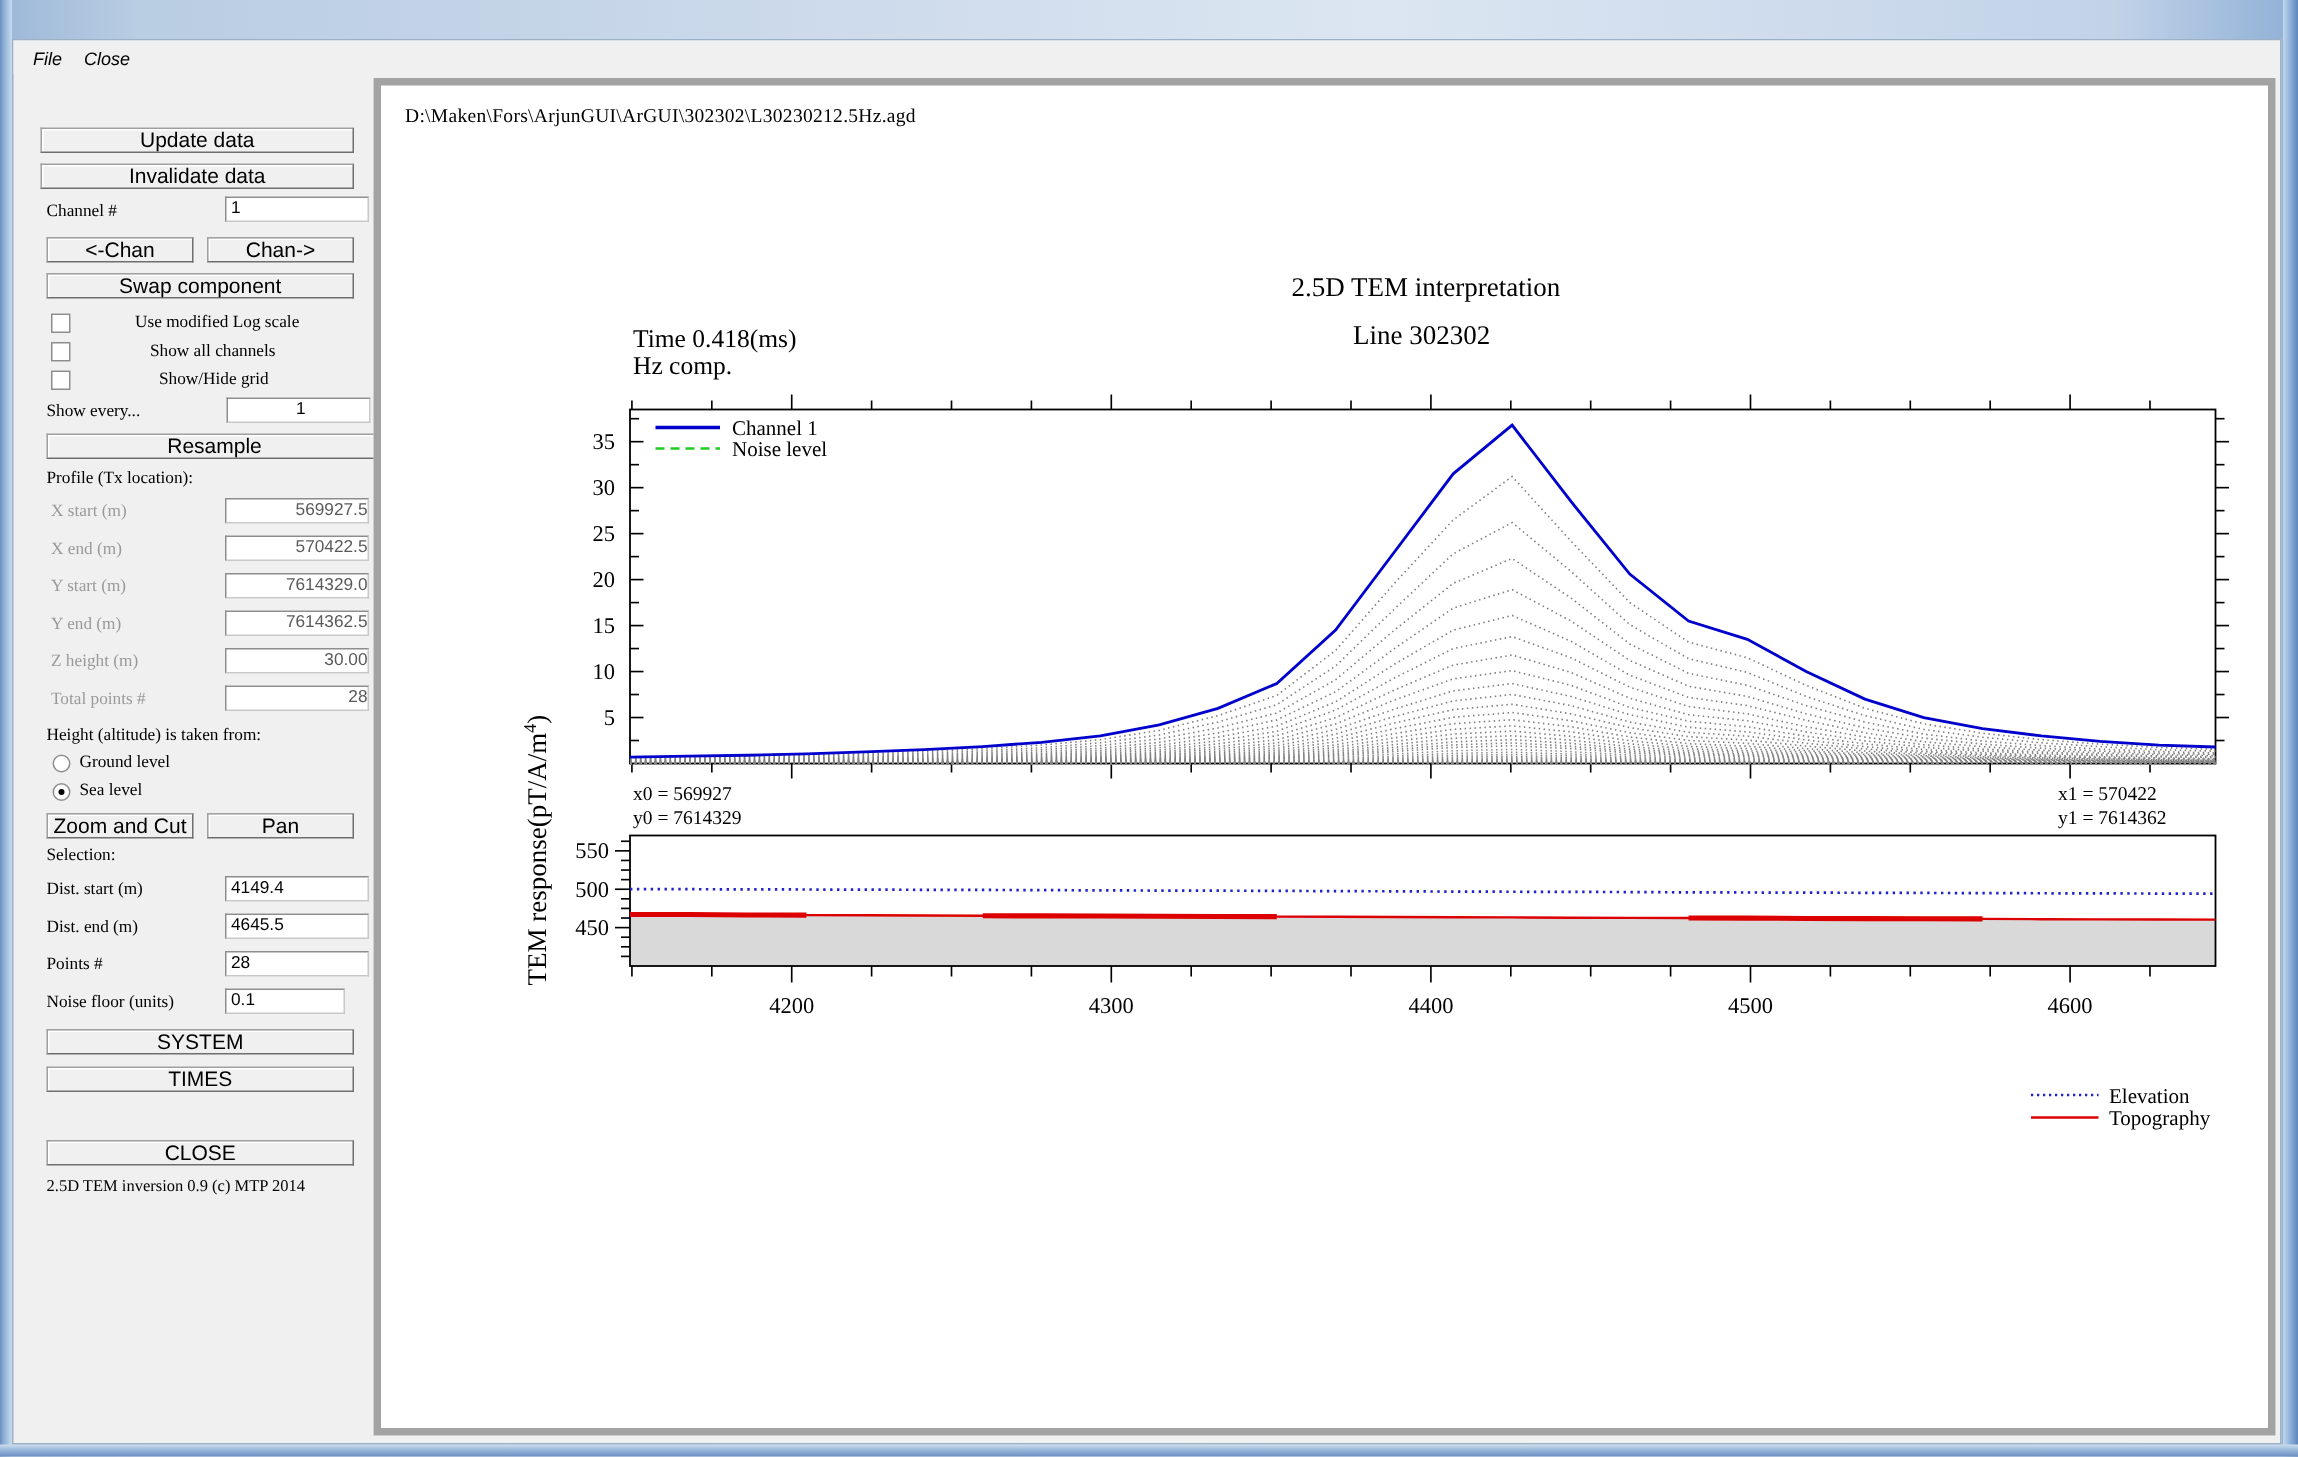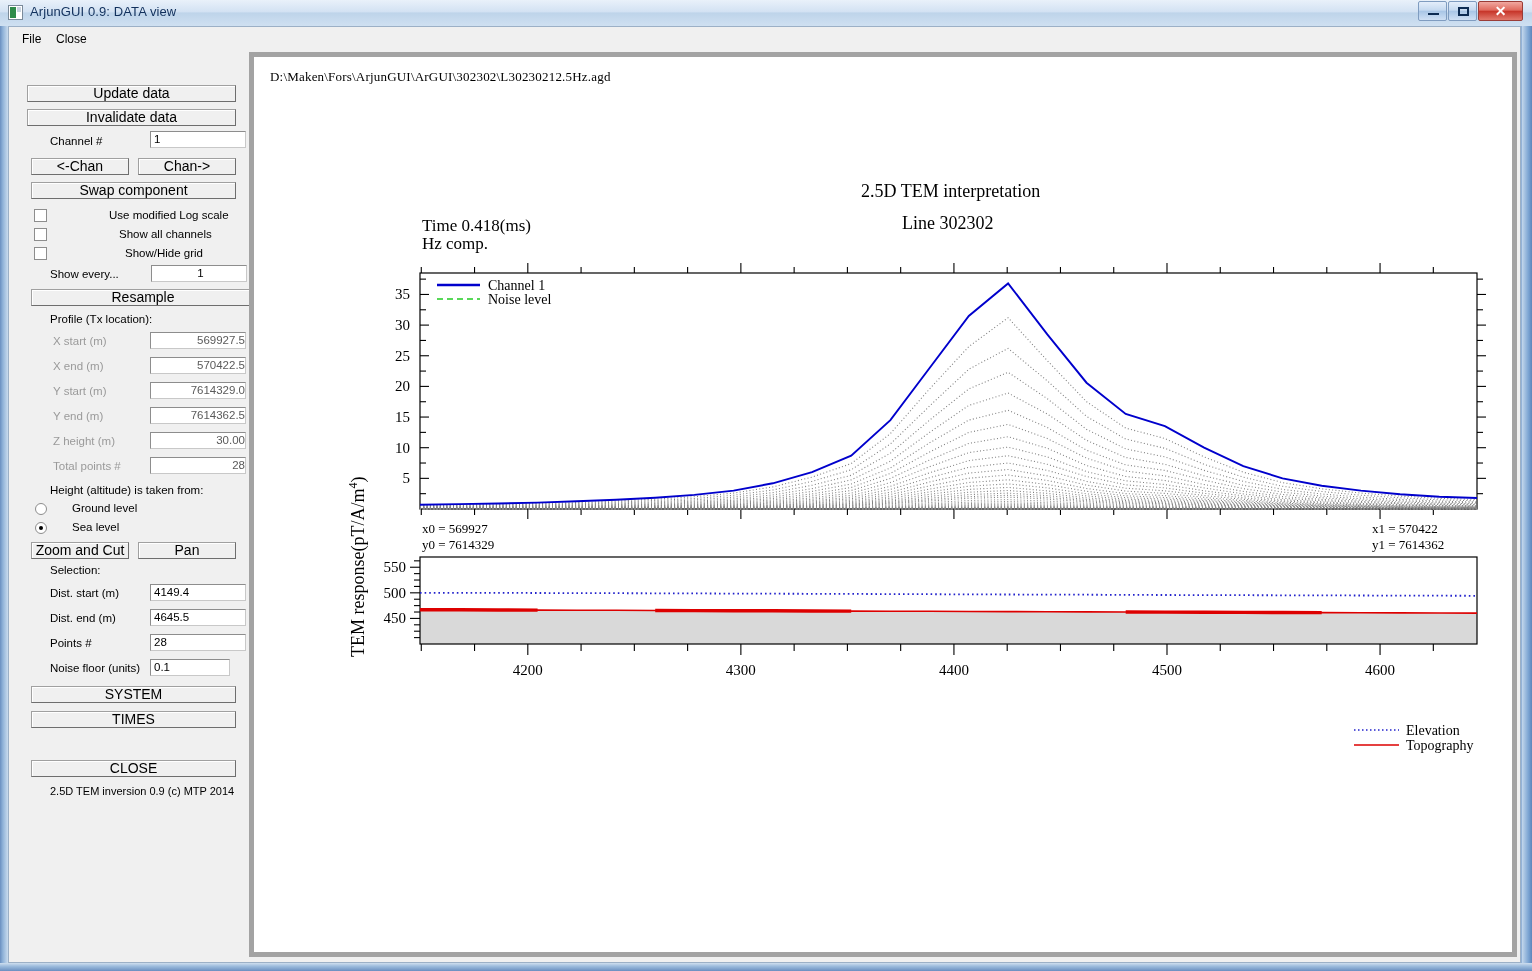--- a/index.html
+++ b/index.html
@@ -32,32 +32,32 @@
   .wbtn.close{width:45px;border:1px solid #9a3c37;
      background:linear-gradient(to bottom,#f0a8a0 0%,#e06a5e 45%,#c7362a 52%,#e27a6d 100%);}
   .wbtn .min{position:absolute;left:9px;top:11px;width:11px;height:2px;background:#0c2b52;}
   .wbtn .max{position:absolute;left:9px;top:5px;width:11px;height:9px;border:2px solid #0c2b52;box-sizing:border-box;}
   .wbtn .xx{position:absolute;left:0;top:0;width:100%;height:100%;color:#fff;font-size:14px;
      font-weight:bold;text-align:center;line-height:19px;font-family:"Liberation Sans",sans-serif;}
 
   
   .client{position:absolute;left:8px;top:26px;width:1513px;height:937px;background:#f0f0f0;
      border:1px solid #9cb0c6;box-sizing:border-box;}
-  .menubar{position:absolute;left:0;top:0;width:1511px;height:22px;background:#f0f0f0;}
+  .menubar{position:absolute;left:0;top:0;width:1511px;height:22px;background:#f0f0f0;font-style:italic;}
   .menuitem{position:absolute;top:4px;font-size:12px;color:#000;padding:1px 5px;
      font-family:"Liberation Sans",sans-serif;}
 
   
   .sidebar{position:absolute;left:3px;top:25px;width:232px;height:905px;background:#f0f0f0;}
   .btn{position:absolute;height:17px;background:#f0f0f0;
      border:1px solid #a0a0a0;border-right-color:#6e6e6e;border-bottom-color:#6e6e6e;
      box-shadow:inset 1px 1px 0 #fff;
      font-size:14px;color:#000;text-align:center;line-height:15px;box-sizing:border-box;
      font-family:"Liberation Sans",sans-serif;white-space:nowrap;}
-  .lbl{position:absolute;font-size:11.5px;color:#000;font-family:Liberation Sans, sans-serif;white-space:nowrap;margin-left:19px;}
+  .lbl{position:absolute;font-size:11.5px;color:#000;font-family:Liberation Serif, serif;white-space:nowrap;}
   .lbl.dim{color:#9a9a9a;}
   .tf{position:absolute;height:17px;background:#fff;border:1px solid #8d8d8d;
      border-right-color:#c8c8c8;border-bottom-color:#c8c8c8;
      font-size:11.5px;color:#000;line-height:15px;padding-left:3px;box-sizing:border-box;
      font-family:"Liberation Sans",sans-serif;white-space:nowrap;}
   .tf.dim{color:#5a5a5a;text-align:right;}
   .cb{position:absolute;width:13px;height:13px;background:#fff;border:1px solid #8d8d8d;box-sizing:border-box;}
   .rb{position:absolute;width:12px;height:12px;border:1px solid #8d8d8d;border-radius:50%;
      background:#fff;box-sizing:border-box;}
   .rb.on::after{content:"";position:absolute;left:3px;top:3px;width:4px;height:4px;border-radius:50%;background:#000;}
@@ -70,38 +70,20 @@
   svg{display:block;}
 </style>
 </head>
 <body>
 
 <div class="window">
   <div class="frame-left"></div>
   <div class="frame-right"></div>
   <div class="frame-bottom"></div>
 
-  <div class="titlebar">
-    <div class="title-icon">
-        <i></i>
-        <b></b>
-      </div>
-    <div class="title-text">ArjunGUI 0.9: DATA view</div>
-    <div class="wbtns">
-      <div class="wbtn">
-          <span class="min"></span>
-        </div>
-      <div class="wbtn">
-          <span class="max"></span>
-        </div>
-      <div class="wbtn close">
-          <span class="xx">✕</span>
-        </div>
-    </div>
-  </div>
 
   <div class="client">
 
     <div class="menubar">
       <div class="menuitem" style="left:8px">File</div>
       <div class="menuitem" style="left:42px">Close</div>
     </div>
 
     <div class="sidebar">
 

